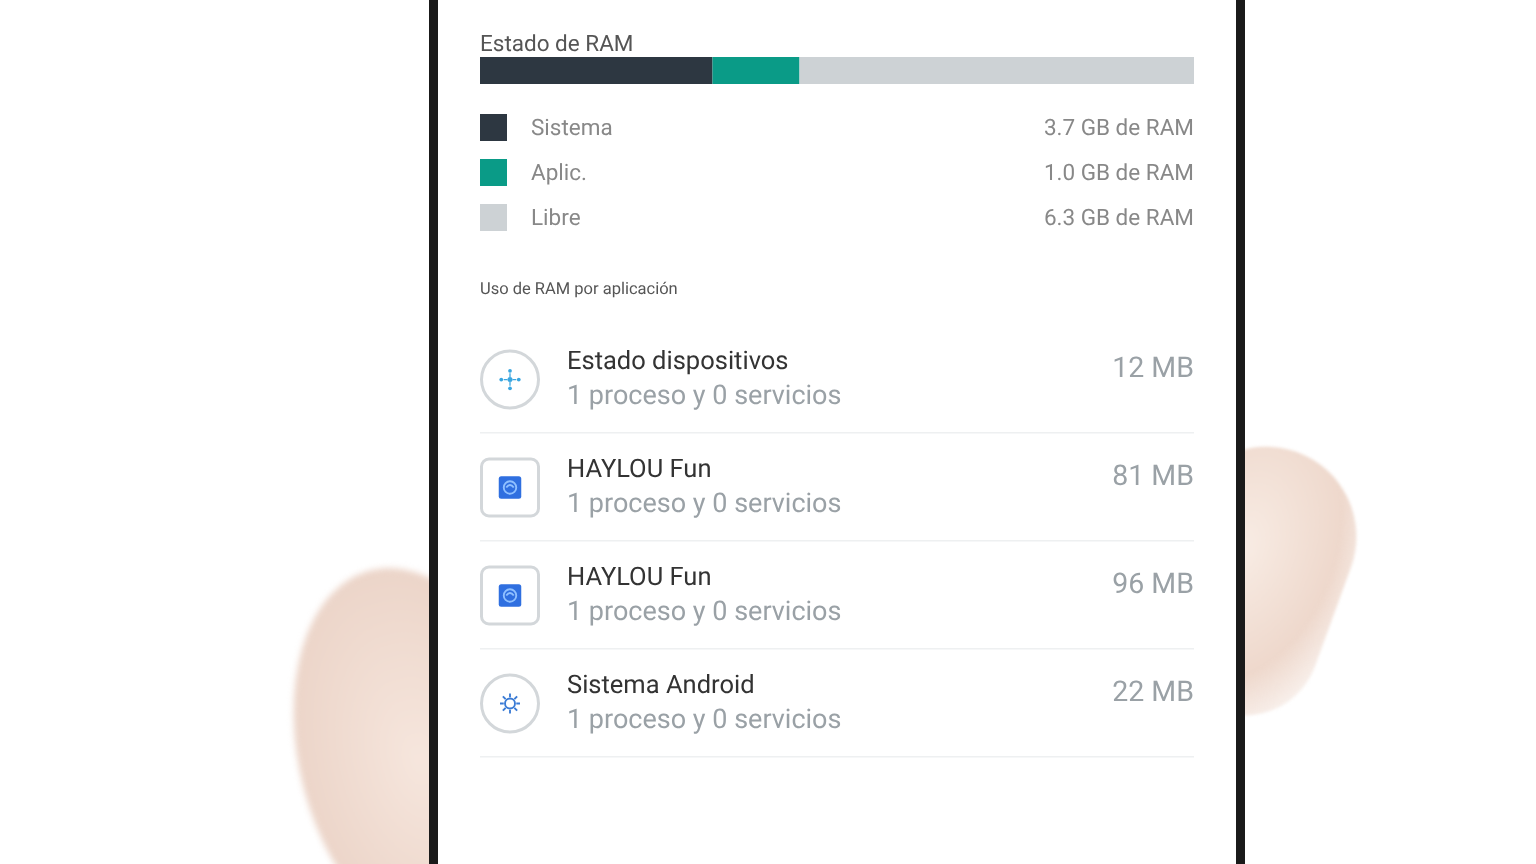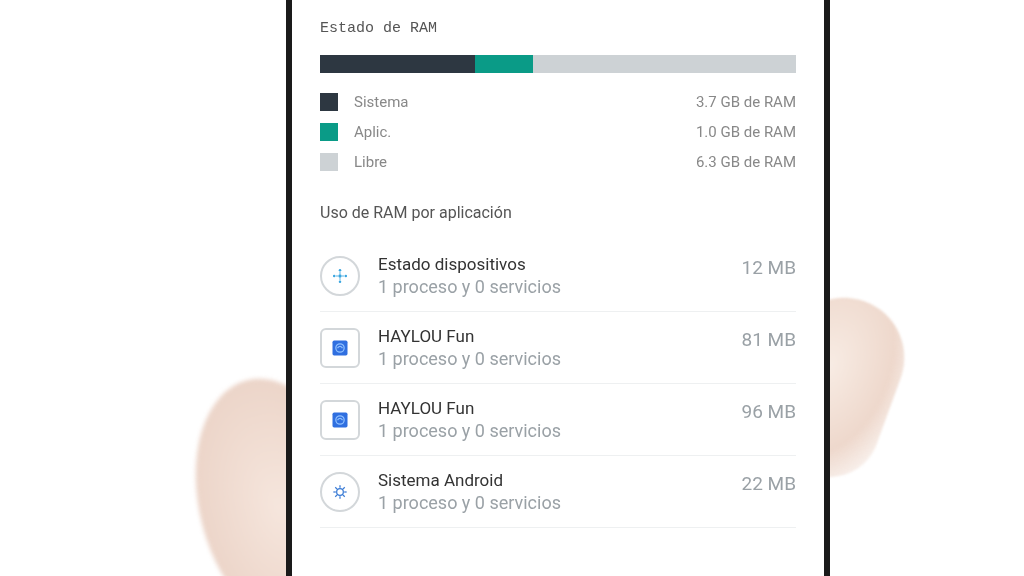--- a/index.html
+++ b/index.html
@@ -31,22 +31,20 @@
     height: 110px;
     background: #1a1a1a;
     border-radius: 2px;
   }
   .screen {
     padding: 30px 28px 0 28px;
   }
   .section-title {
     font-size: 15px;
     color: #555;
-    margin-bottom: 18px;
-    font-family: Liberation Mono, monospace;
   }
   .ram-bar {
     display: flex;
     height: 18px;
     width: 100%;
     margin-bottom: 20px;
   }
   .ram-seg-system { background: #2d3741; flex: 0 0 32.5%; }
   .ram-seg-apps { background: #0a9b87; flex: 0 0 12.3%; }
   .ram-seg-free { background: #cdd2d5; flex: 1; }
@@ -70,21 +68,21 @@
   .legend-label {
     flex: 1;
     font-size: 15px;
     color: #888;
   }
   .legend-value {
     font-size: 15px;
     color: #888;
   }
   .app-section-title {
-    font-size: 16px;
+    font-size: 11px;
     color: #555;
     margin-bottom: 18px;
   }
   .app-list { }
   .app-row {
     display: flex;
     align-items: center;
     padding: 14px 0;
     border-bottom: 1px solid #eef0f1;
   }

